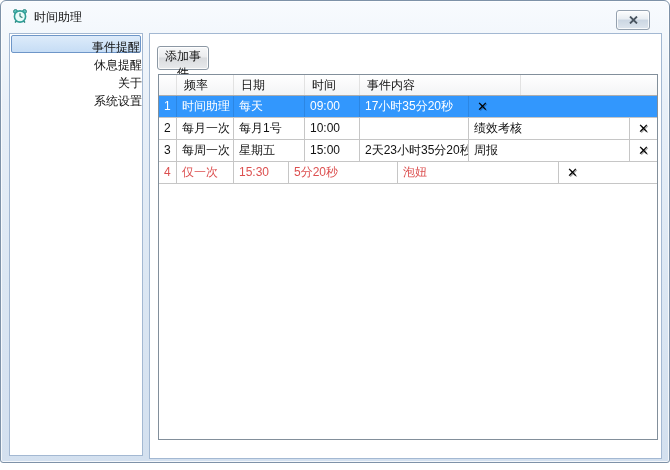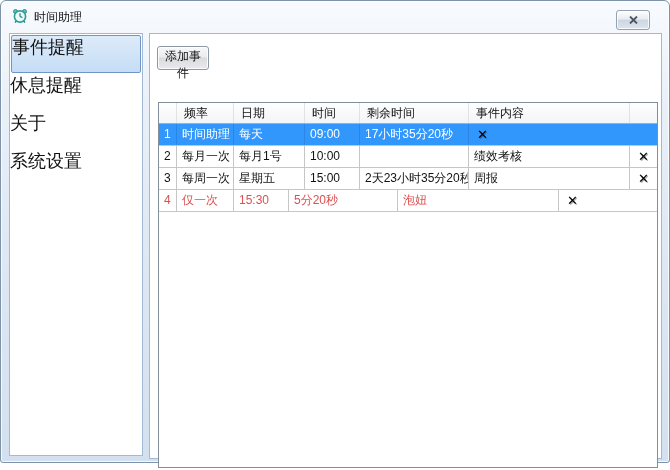--- a/index.html
+++ b/index.html
@@ -18,36 +18,36 @@
   .win-title{position:absolute;left:33px;top:8px;font-size:12px;color:#141414;}
   .close-btn{position:absolute;right:19px;top:9px;width:32px;height:18px;
     border:1px solid #94A1AF;border-radius:3px;
     background:linear-gradient(180deg,#FDFEFE 0%,#E8EDF2 45%,#CBD6E2 50%,#DDE5ED 100%);
     display:flex;align-items:center;justify-content:center;cursor:pointer;
     box-shadow:inset 0 0 0 1px rgba(255,255,255,.8);}
 
   
   .sidebar{position:absolute;left:8px;top:32px;width:132px;height:421px;
     background:#ffffff;border:1px solid #A3B8D2;}
-  .side-item{height:38px;line-height:22px;text-align:left;font-size:18px;color:#111;
+  .side-item{height:18px;line-height:22px;text-align:right;font-size:12px;color:#111;
     box-sizing:border-box;cursor:pointer;}
   .side-item.selected{background:linear-gradient(180deg,#DDEBFA,#C6DDF5);
     border:1px solid var(--accent-border);border-radius:2px;margin:1px;}
 
   
   .main{position:absolute;left:148px;top:32px;width:511px;height:424px;
     background:#ffffff;border:1px solid #A3B8D2;}
   .add-btn{position:absolute;left:7px;top:12px;width:52px;height:24px;
     font-size:12px;color:#111;font-family:inherit;
     border:1px solid #8C98A4;border-radius:3px;
     background:linear-gradient(180deg,#F7F8F9 0%,#EBECEE 45%,#D9DBDE 50%,#E8EAEC 100%);
     box-shadow:inset 0 0 0 1px rgba(255,255,255,.85);cursor:pointer;}
 
   
-  .table{position:absolute;left:8px;top:68px;width:498px;height:364px;
+  .table{position:absolute;left:8px;top:40px;width:498px;height:364px;
     border:1px solid #828F9B;background:#fff;box-sizing:content-box;overflow:hidden;}
   .thead{display:flex;height:20px;line-height:20px;
     background:linear-gradient(180deg,#FFFFFF,#F3F4F5);
     border-bottom:1px solid #ADADAD;}
   .thead .cell{border-right:1px solid #E2E2E2;padding-left:7px;font-size:12px;color:#111;}
   .trow{display:flex;height:21px;line-height:21px;border-bottom:1px solid #C6C6C6;
     font-size:12px;color:#111;cursor:default;}
   .trow .cell{border-right:1px solid #C6C6C6;padding-left:5px;overflow:hidden;white-space:nowrap;}
   .cell{box-sizing:border-box;}
   .c0{width:18px;}
@@ -99,21 +99,20 @@
       </div>
 
     <div class="main">
       <button class="add-btn">添加事件</button>
       <div class="table">
         <div class="thead">
             <div class="cell c0"></div>
             <div class="cell c1">频率</div>
             <div class="cell c2">日期</div>
             <div class="cell c3">时间</div>
-            <div class="cell c4">剩余时间</div>
             <div class="cell c5">事件内容</div>
             <div class="cell c6"></div>
           </div>
         <div>
             <div class="trow selected">
               <div class="cell c0">1</div>
               <div class="cell c1">时间助理</div>
               <div class="cell c2">每天</div>
               <div class="cell c3">09:00</div>
               <div class="cell c4">17小时35分20秒</div>

